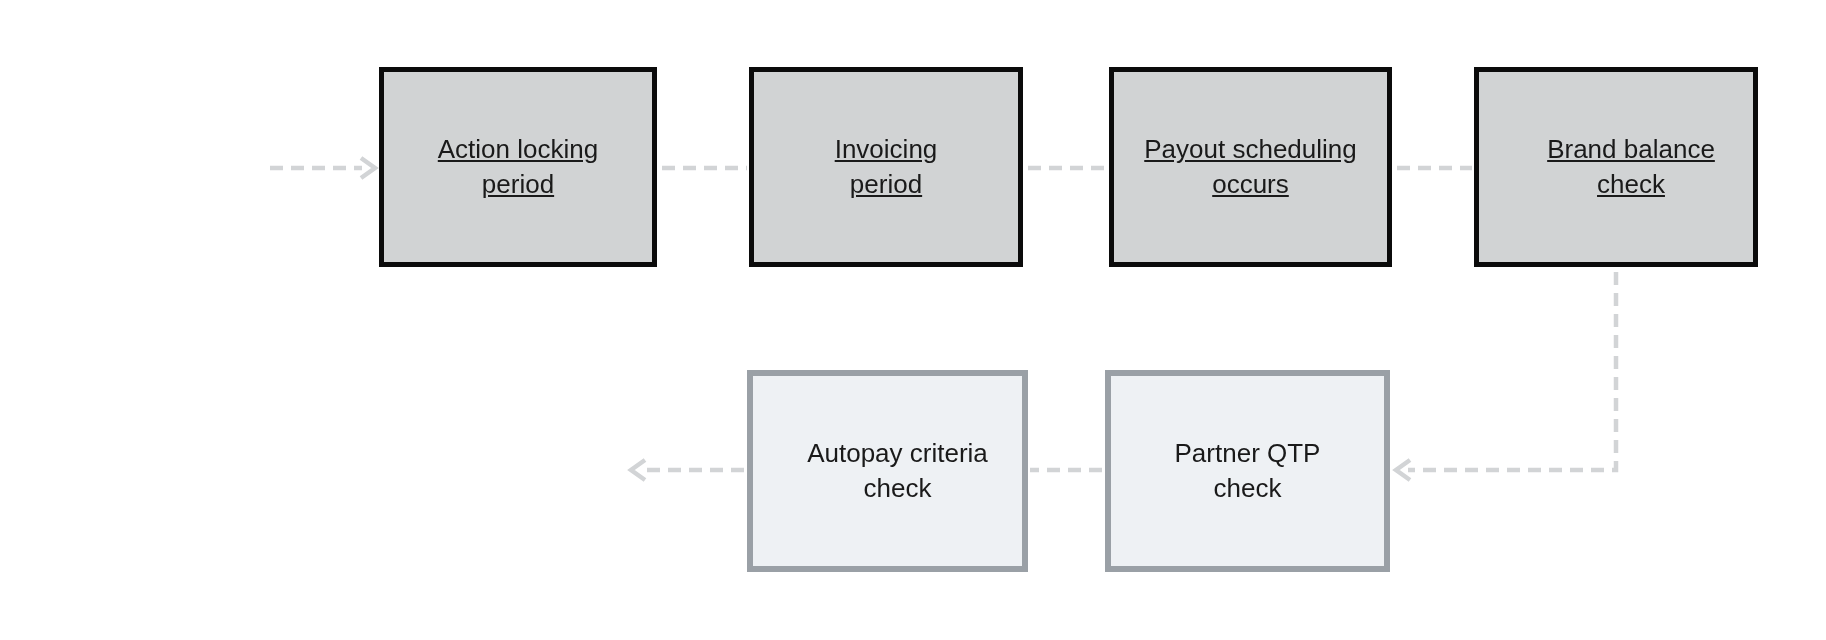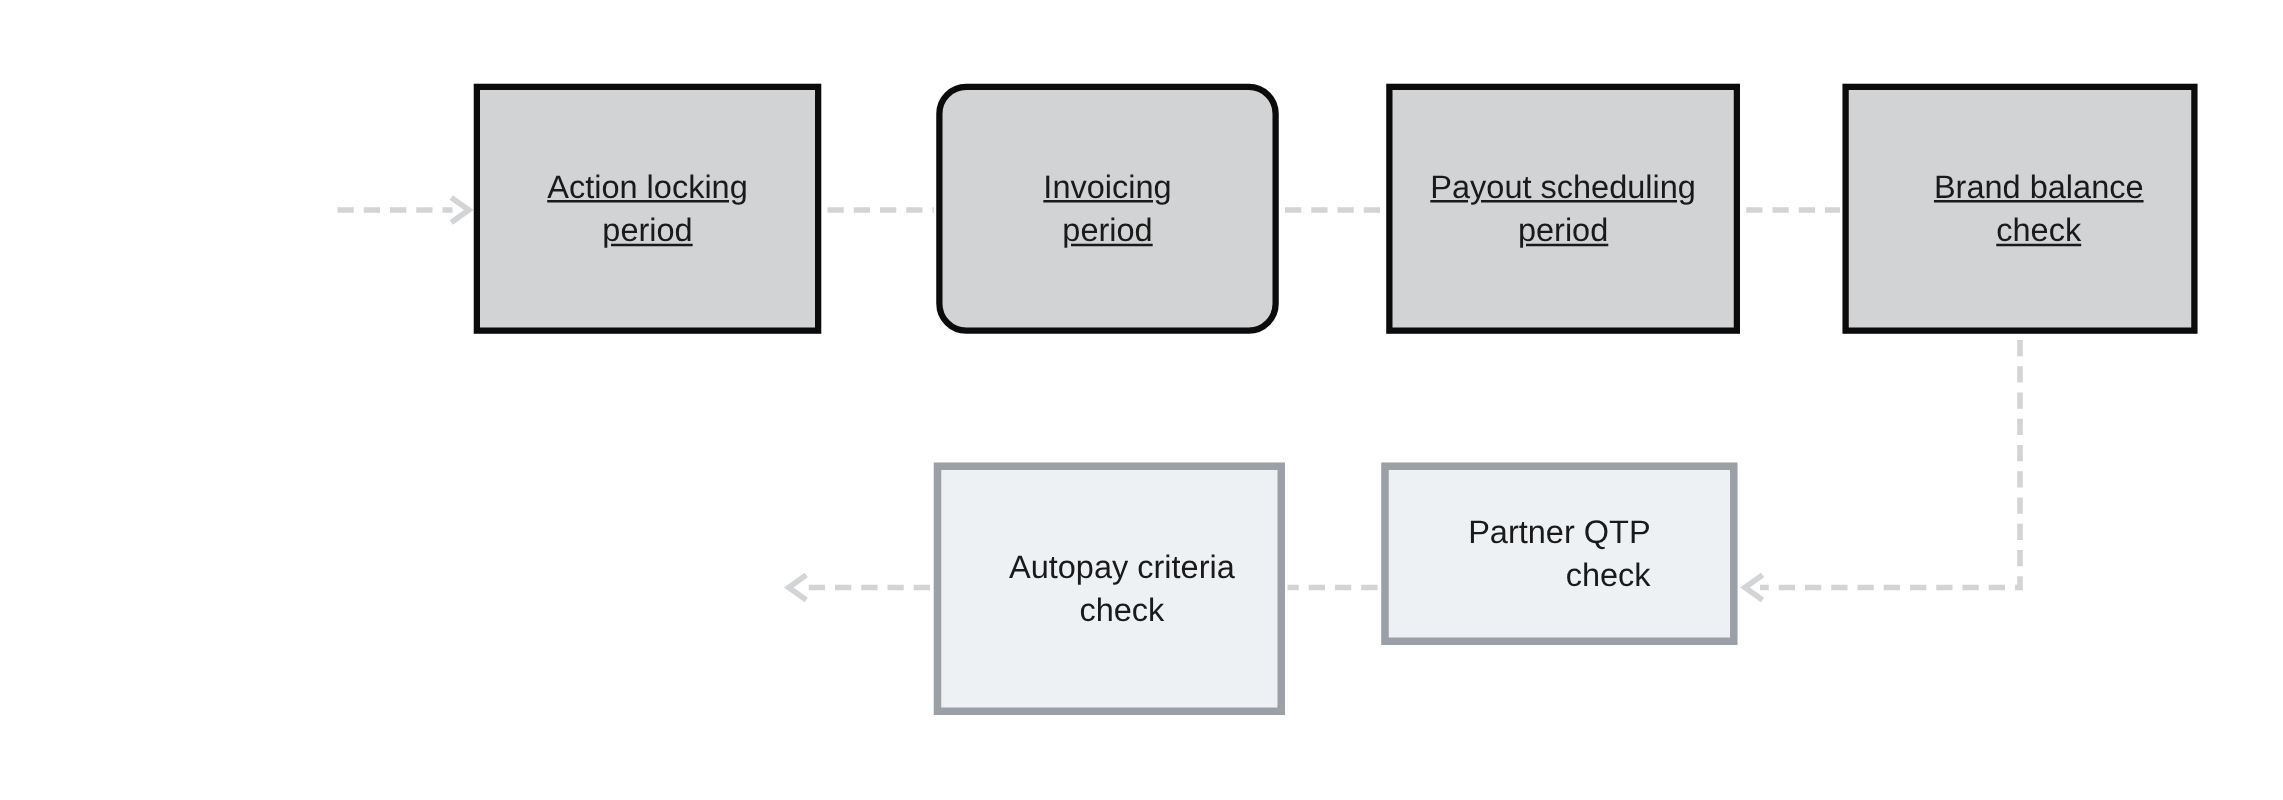--- a/index.html
+++ b/index.html
@@ -86,29 +86,29 @@
     <path class="dash" d="M 1102 470 H 1030"></path>
 
     <path class="dash" d="M 744 470 H 644"></path>
     <polyline class="chev" points="645,460 631,470 645,480"></polyline>
   </svg>
 
 
   <div class="node node-stage" style="left:379px; top:67px; width:278px; height:200px;">Action locking
 period</div>
 
-  <div class="node node-stage" style="left:749px; top:67px; width:274px; height:200px;border-radius:24px;">Invoicing
+  <div class="node node-stage" style="left:749px; top:67px; width:274px; height:200px;">Invoicing
 period</div>
 
   <div class="node node-stage" style="left:1109px; top:67px; width:283px; height:200px;">Payout scheduling
-period</div>
+occurs</div>
 
   <div class="node node-stage" style="left:1474px; top:67px; width:284px; height:200px;padding-left:30px;">Brand balance
 check</div>
 
 
   <div class="node node-check" style="left:747px; top:370px; width:281px; height:202px;padding-left:20px;">Autopay criteria
 check</div>
 
-  <div class="node node-check" style="left:1105px; top:370px; width:285px; height:146px;text-align:right;">Partner QTP
+  <div class="node node-check" style="left:1105px; top:370px; width:285px; height:202px;">Partner QTP
 check</div>
 
 </div>
 
 </body></html>

